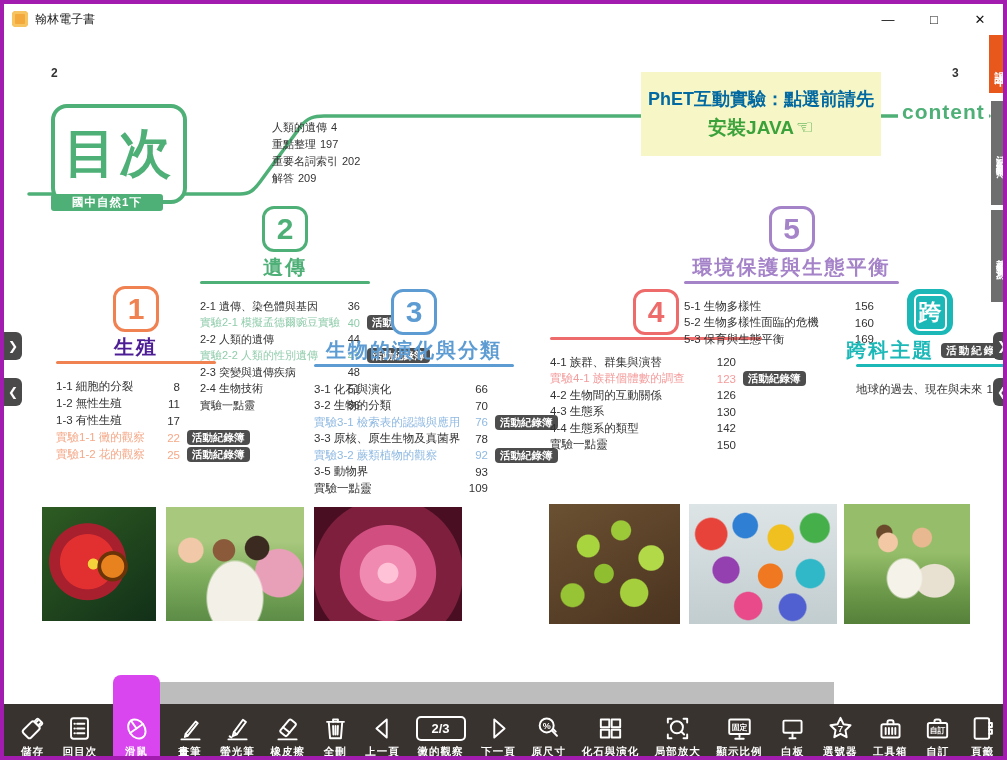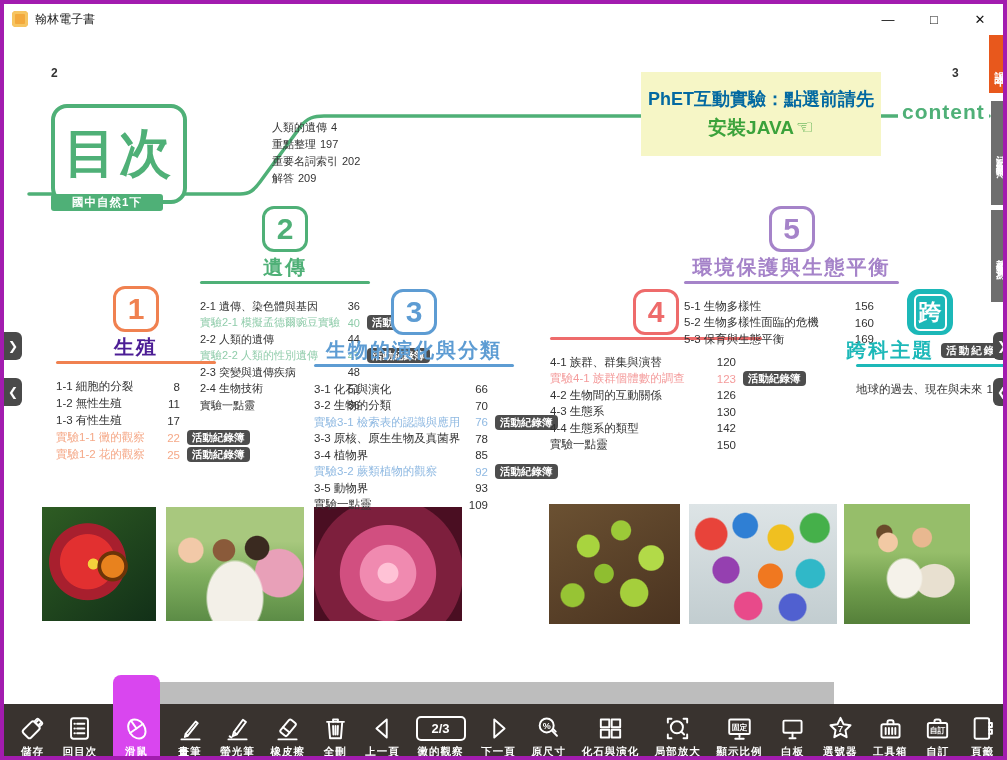--- a/index.html
+++ b/index.html
@@ -190,24 +190,20 @@
             <span class="pg" style="width:26px">70</span>
           </div>
         <div class="row e3">
             <span class="nm" style="width:148px">實驗3-1 檢索表的認識與應用</span>
             <span class="pg" style="width:26px">76</span>
             <span class="bdg">活動紀錄簿</span>
           </div>
         <div class="row">
             <span class="nm" style="width:148px">3-3 原核、原生生物及真菌界</span>
             <span class="pg" style="width:26px">78</span>
-          </div>
-        <div class="row">
-            <span class="nm" style="width:148px">3-4 植物界</span>
-            <span class="pg" style="width:26px">85</span>
           </div>
         <div class="row e3">
             <span class="nm" style="width:148px">實驗3-2 蕨類植物的觀察</span>
             <span class="pg" style="width:26px">92</span>
             <span class="bdg">活動紀錄簿</span>
           </div>
         <div class="row">
             <span class="nm" style="width:148px">3-5 動物界</span>
             <span class="pg" style="width:26px">93</span>
           </div>

